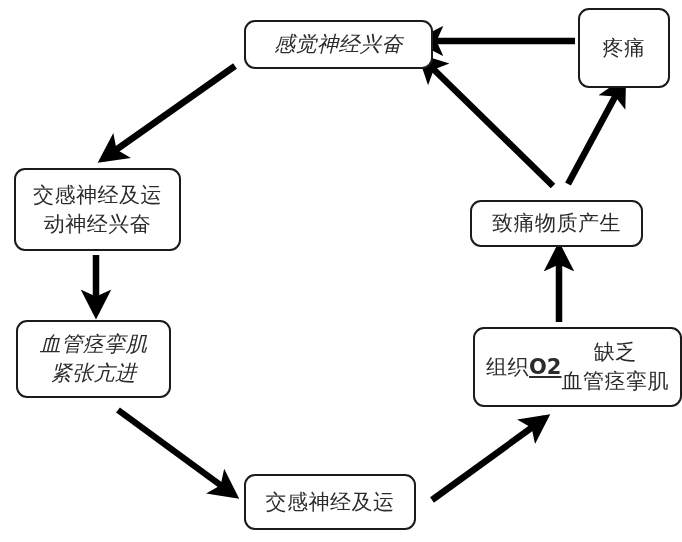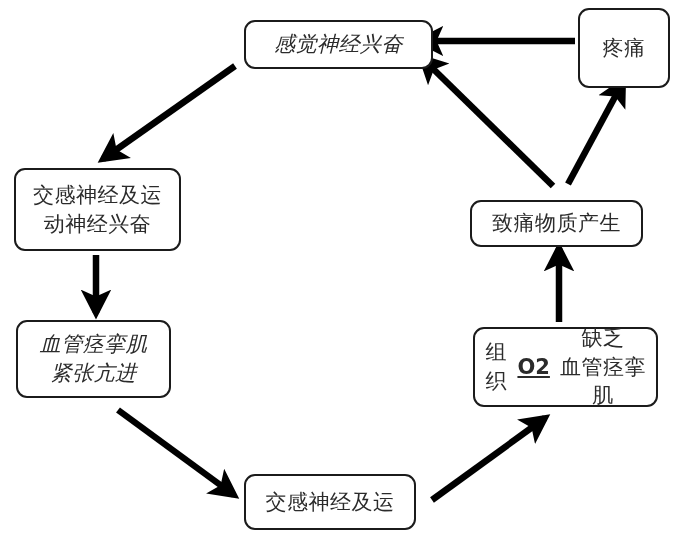--- a/index.html
+++ b/index.html
@@ -48,21 +48,21 @@
     font-weight: bold;
     letter-spacing: 0px;
     text-decoration: underline;
   }
   
   #node-sensory      { left: 244px; top: 20px;  width: 189px; height: 49px; font-style: italic; }
   #node-pain         { left: 578px; top: 8px;   width: 92px;  height: 80px; }
   #node-sympathetic  { left: 14px;  top: 168px; width: 167px; height: 83px; }
   #node-painsub      { left: 470px; top: 200px; width: 173px; height: 47px; }
   #node-vascular     { left: 16px;  top: 320px; width: 155px; height: 78px; font-style: italic; }
-  #node-tissue       { left: 473px; top: 327px; width: 185px; height: 80px; }
+  #node-tissue       { left: 473px; top: 327px; width: 209px; height: 80px; }
   #node-circulation  { left: 244px; top: 474px; width: 172px; height: 56px; }
 </style>
 </head>
 <body>
 
 <div id="canvas">
 
   <svg id="arrow-layer" viewBox="0 0 682 542" xmlns="http://www.w3.org/2000/svg">
     <defs>
       <marker id="ah" markerWidth="5.2" markerHeight="5.2" refX="3.6" refY="2.6" orient="auto" markerUnits="strokeWidth">

